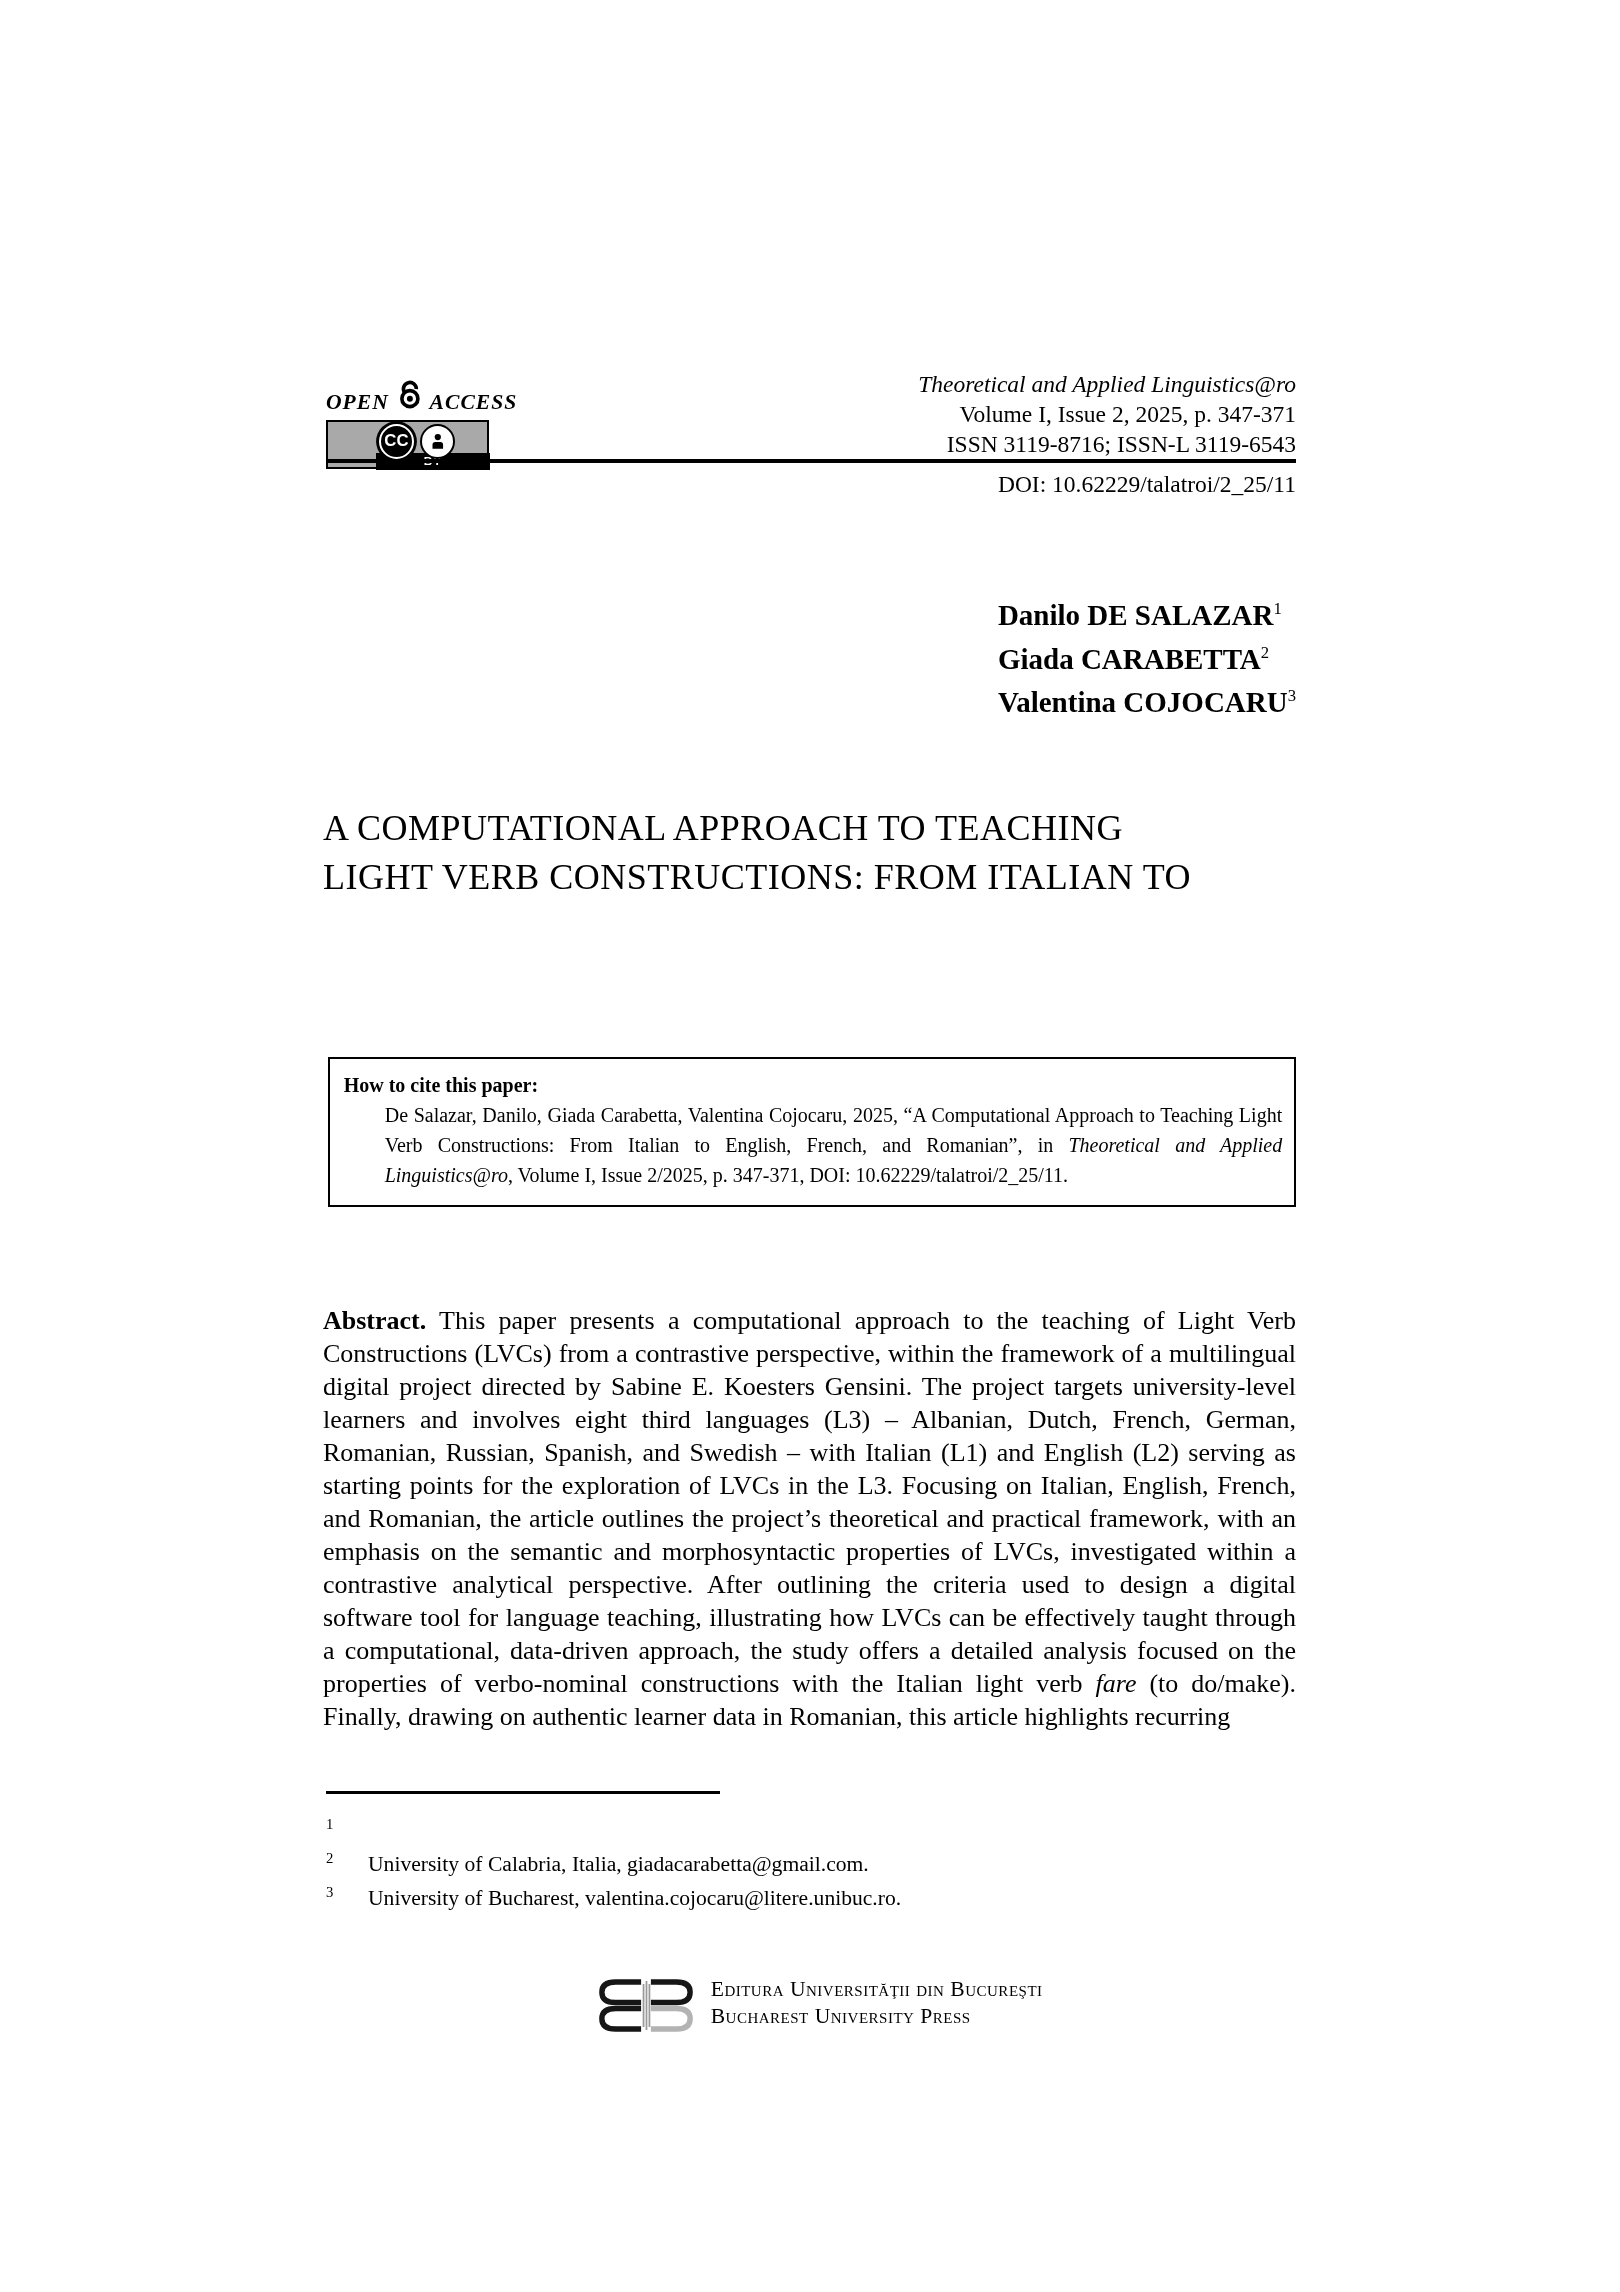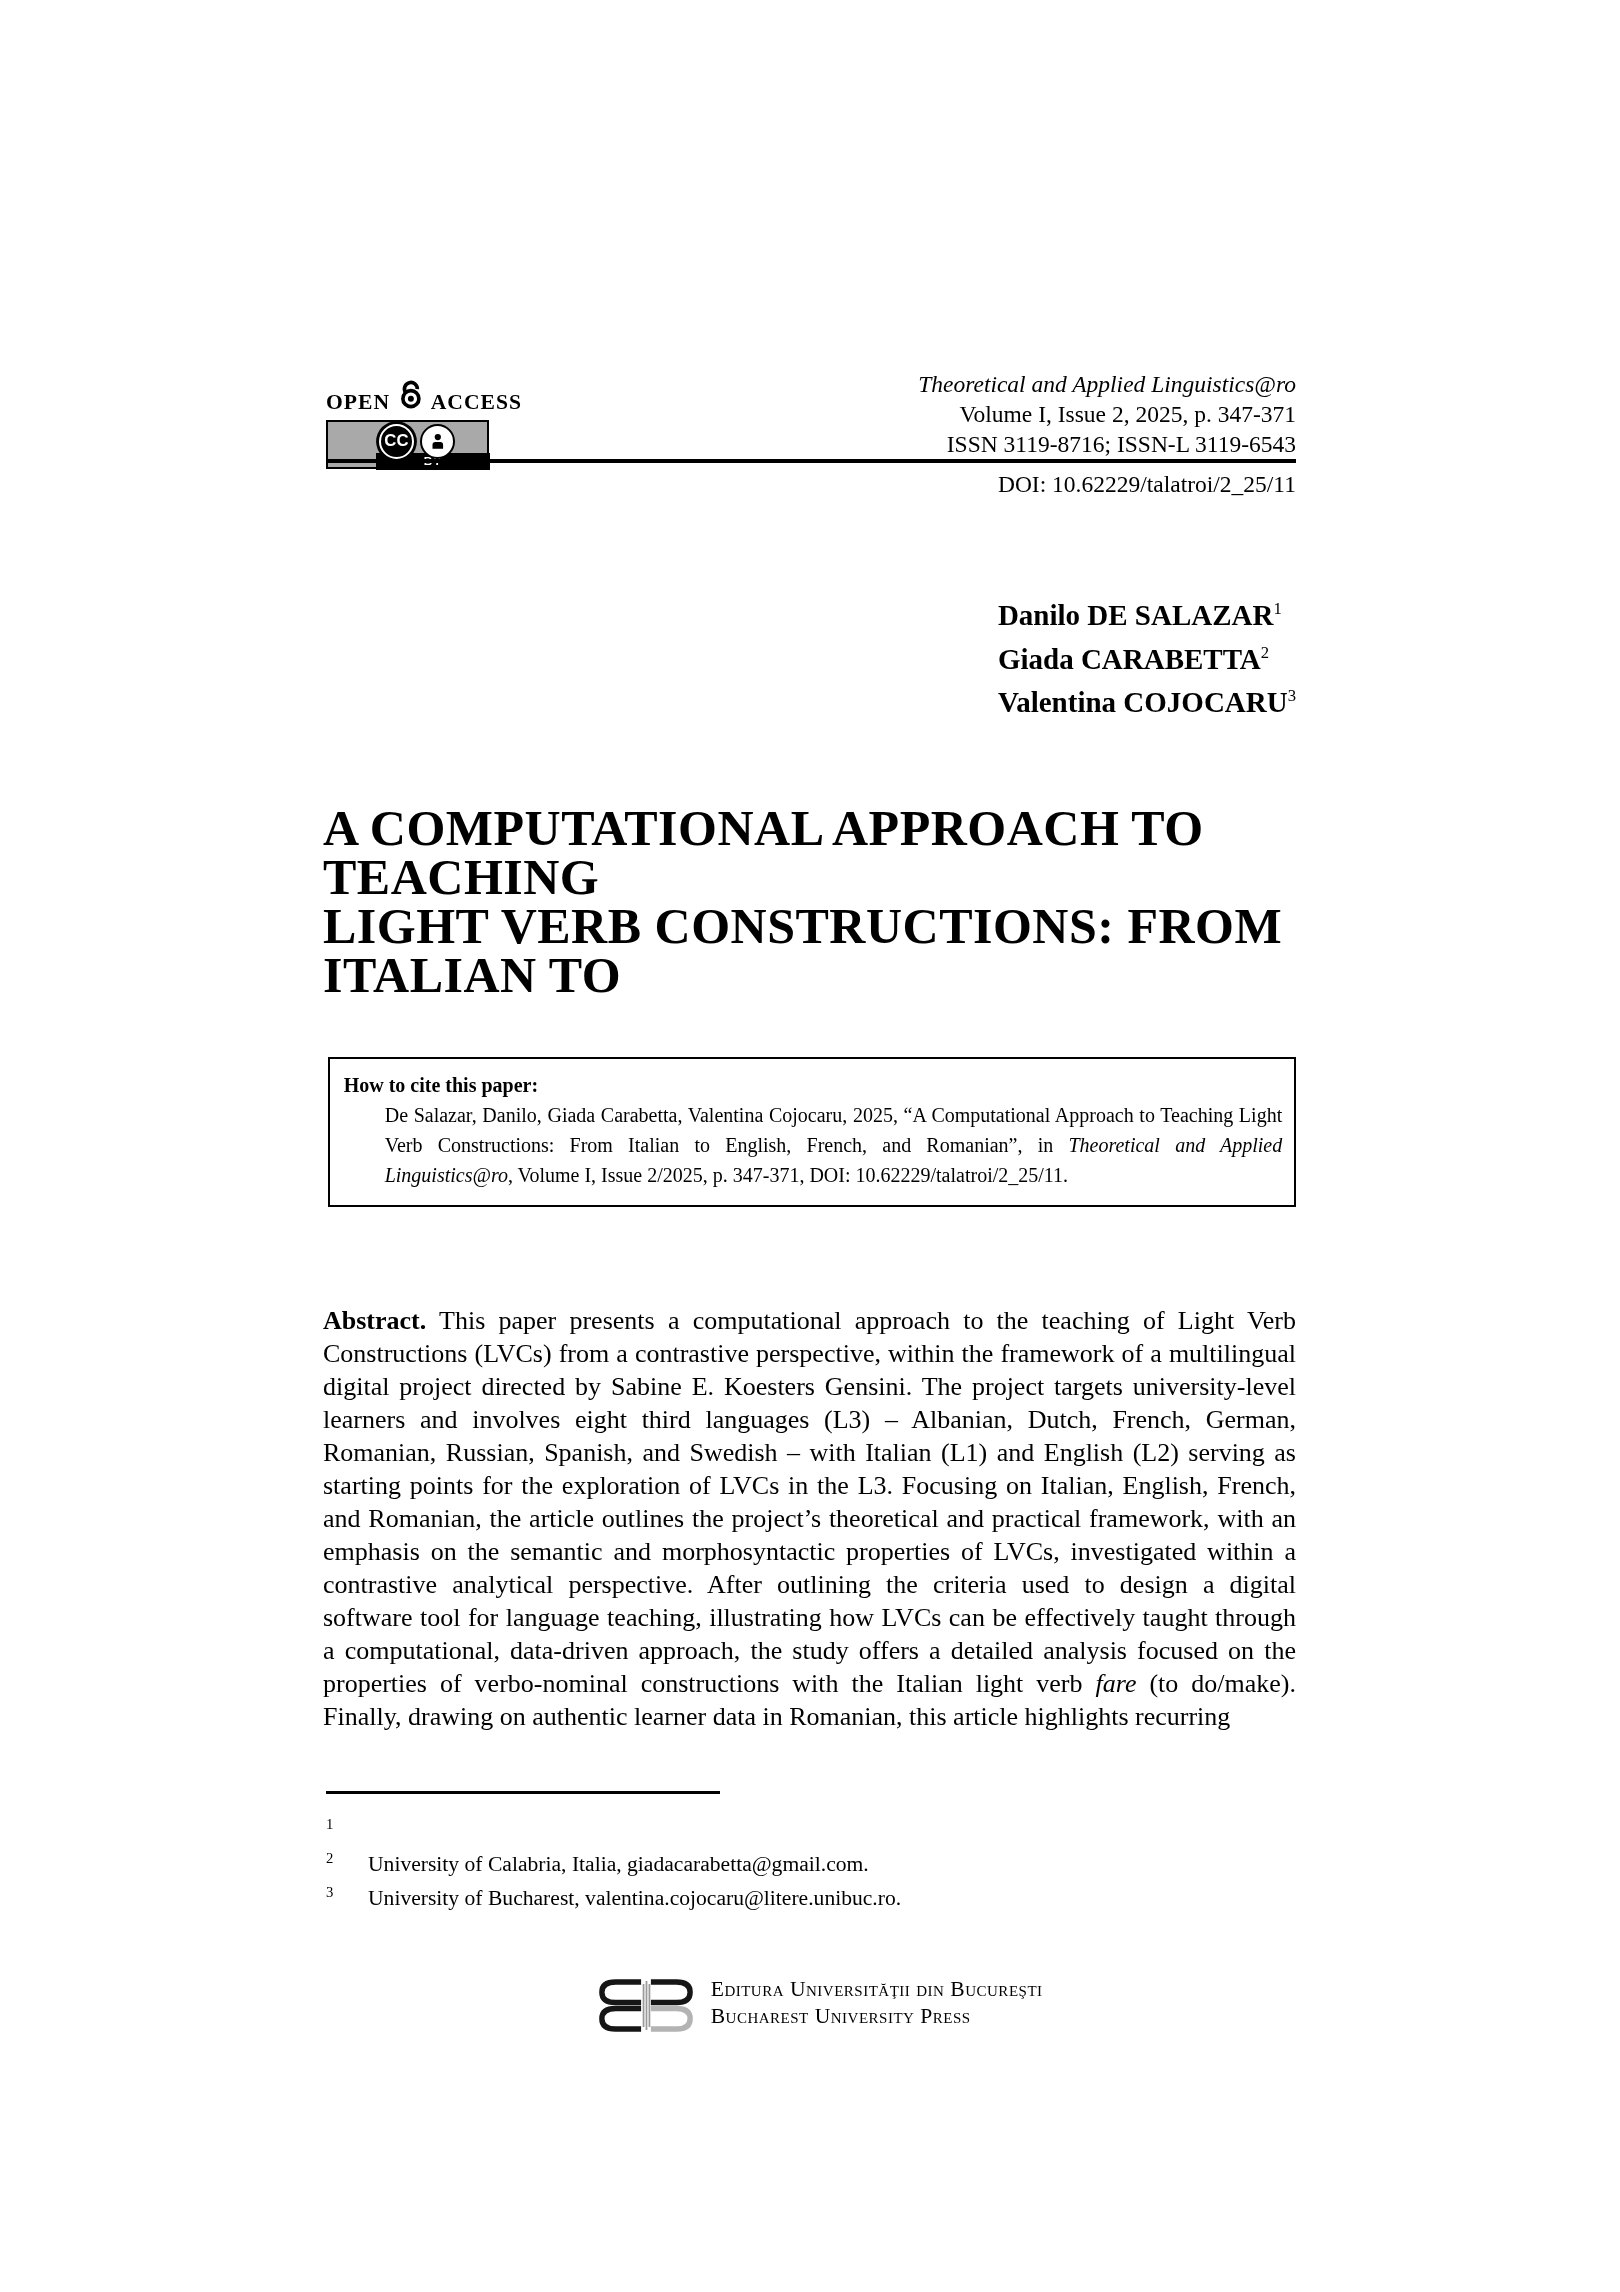--- a/index.html
+++ b/index.html
@@ -5,21 +5,21 @@
   * { margin:0; padding:0; box-sizing:border-box; }
   html,body { background:#ffffff; }
   body {
     width:1620px; height:2293px; position:relative;
     font-family:"Liberation Serif", serif; color:#000;
   }
 
   
   .oa { position:absolute; left:326px; top:378px; }
   .oa-line { display:flex; align-items:flex-end; gap:5.9px;
-             font-weight:700; font-size:21.6px; letter-spacing:1px; }
+             font-weight:700; font-size:21.6px; letter-spacing:1px;font-style:italic; }
   .oa-line .word { line-height:1; }
   .oa-lock { margin-bottom:-1px; }
 
   .cc-badge { position:relative; margin-top:5.9px; width:163px; height:49px;
               background:#a9a9a9; border:2.9px solid #000; }
   .cc-strip { position:absolute; left:48px; right:-2.9px; bottom:-2.9px; height:16.7px;
               background:#000; display:flex; align-items:center; justify-content:center; }
   .cc-by { color:#fff; font-size:11.8px; font-weight:700; letter-spacing:1px;
            font-family:"Liberation Sans", sans-serif; line-height:1; }
   .cc-circle { position:absolute; left:6.9px; top:2px; width:35px; height:35px;
@@ -38,21 +38,21 @@
   .rule-top { position:absolute; left:326px; top:459px; width:970px; height:3.9px; background:#000; }
   .doi { position:absolute; right:324px; top:469px; font-size:23.5px; line-height:30px; }
 
   
   .authors { position:absolute; right:324px; top:590px; text-align:left;
              font-size:29px; font-weight:700; line-height:38px; }
   .authors sup { font-size:16.7px; font-weight:400; }
 
   
   .title { position:absolute; left:323px; top:804px; width:990px;
-           font-size:50px; line-height:49px; font-weight:700; letter-spacing:0.5px; }
+           font-size:36px; line-height:49px; font-weight:400; letter-spacing:0.5px; }
 
   
   .cite-box { position:absolute; left:328px; top:1057px; width:968px;
               border:2.9px solid #000; padding:10.8px 11.8px 15.7px 13.7px;
               font-size:20px; line-height:30px; }
   .cite-heading { font-weight:700; }
   .cite-body { margin-left:41px; text-align:justify; }
   .cite-body .it { font-style:italic; }
 
   

